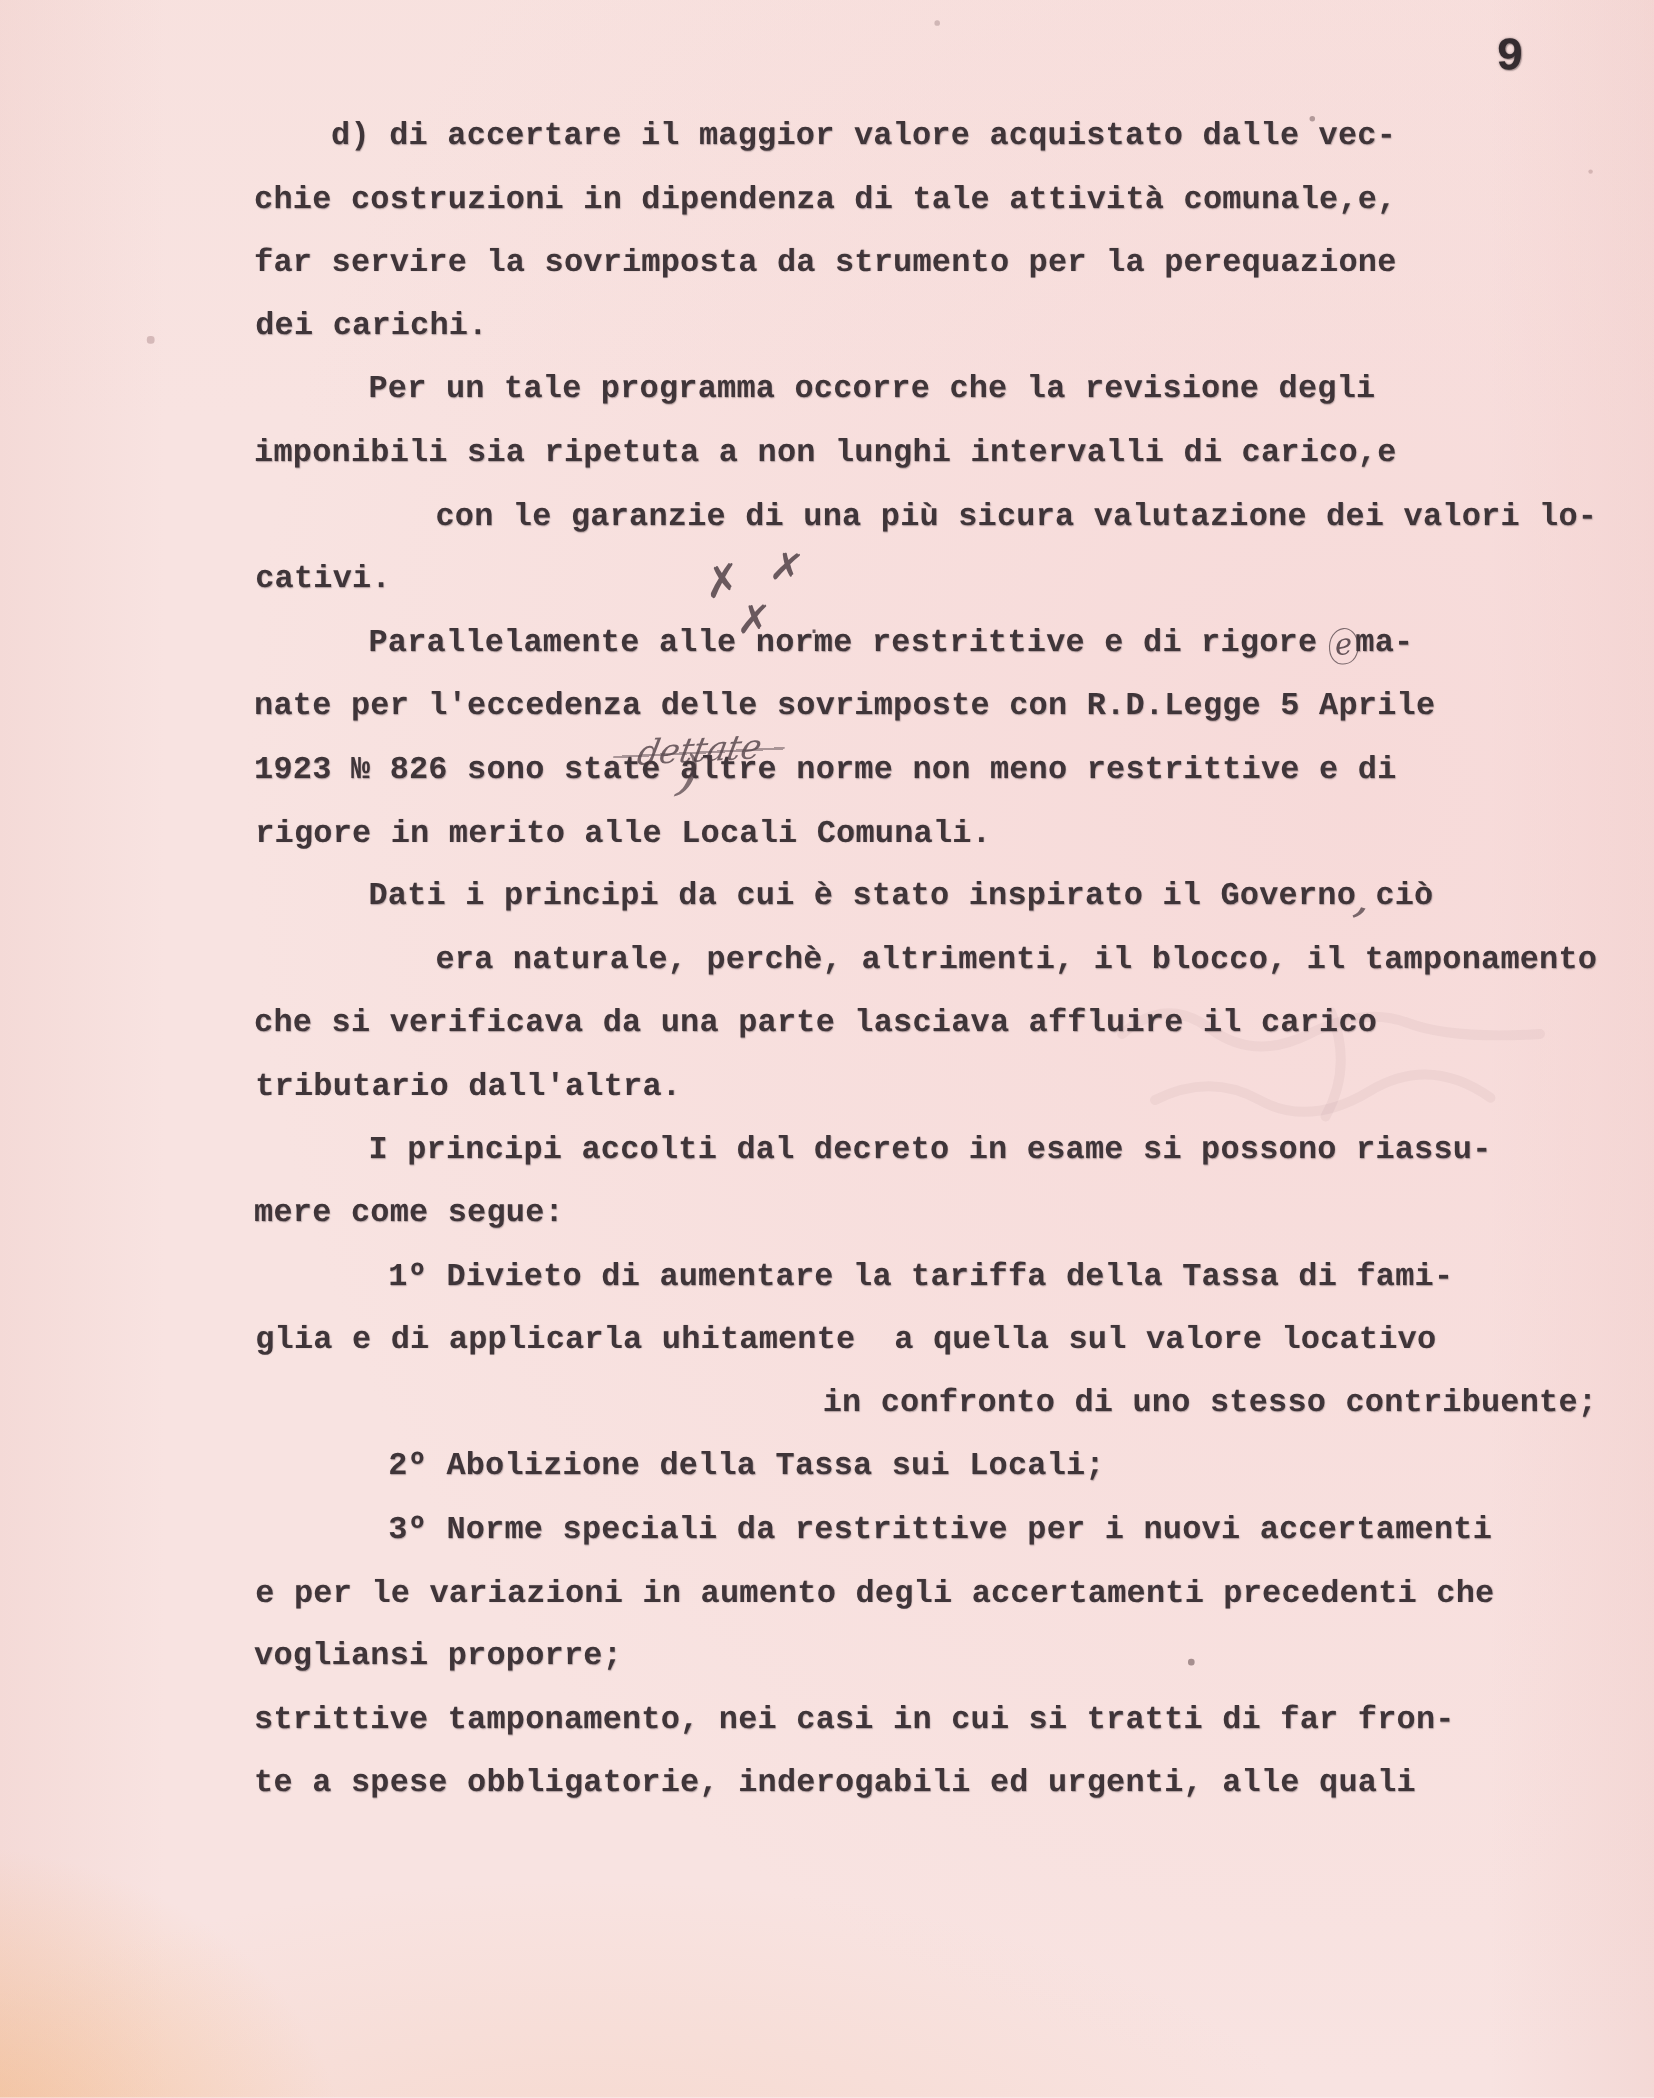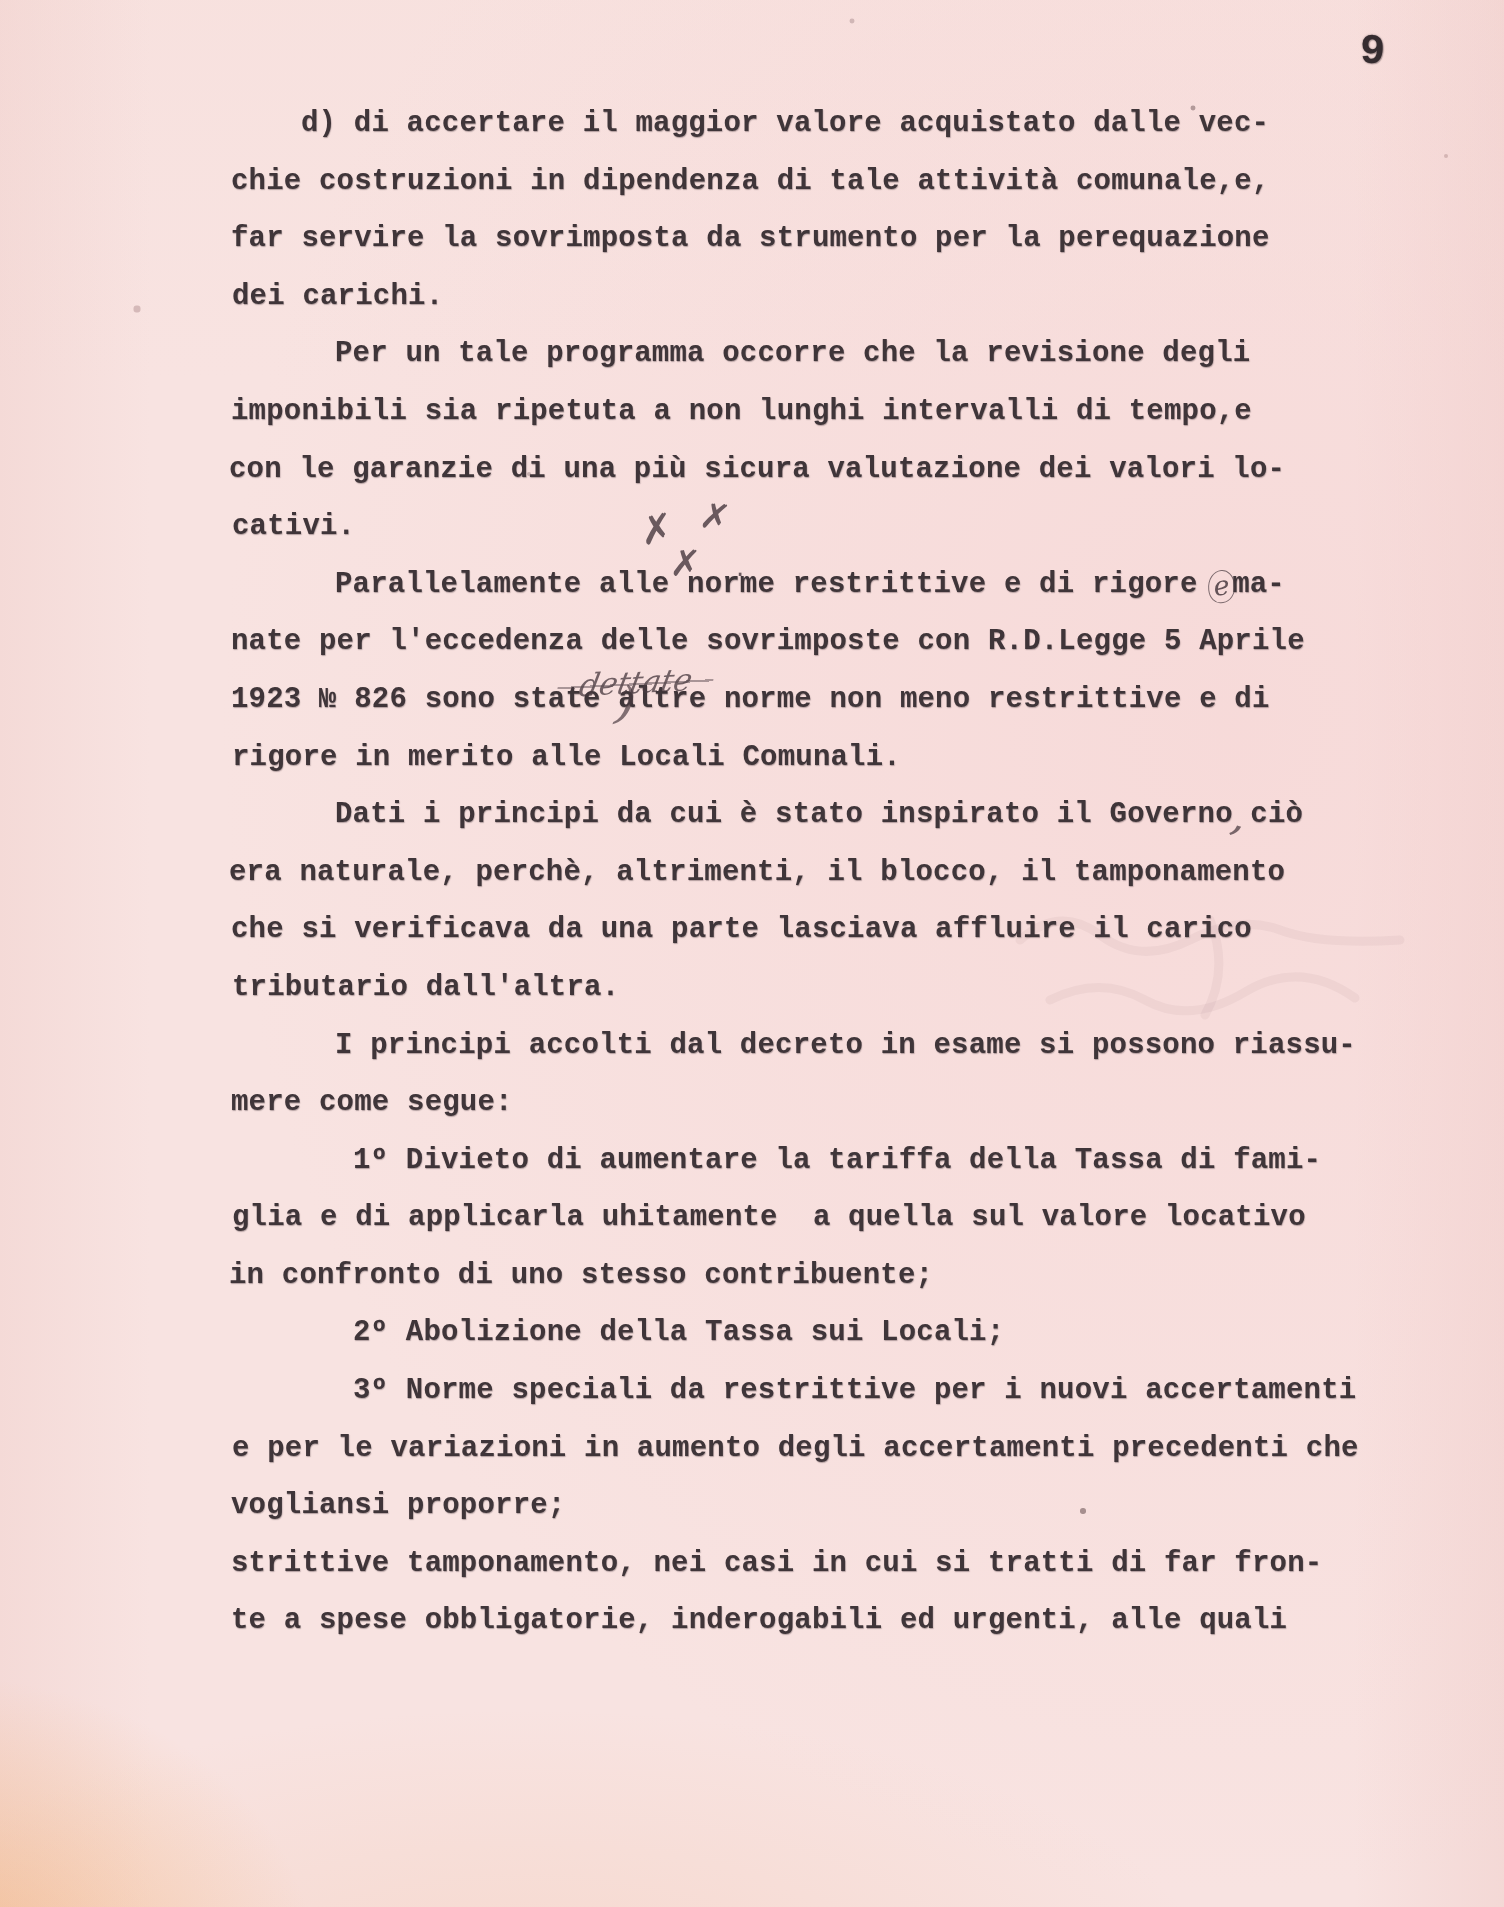--- a/index.html
+++ b/index.html
@@ -20,21 +20,21 @@
   .text-block{
     position:absolute;left:231px;top:95px;right:50px;
   }
   .line{
     height:57.6px;line-height:57.6px;white-space:pre;position:relative;
     font-weight:700;font-size:29px;letter-spacing:0.2px;
     color:#3f3539;
     text-shadow:0.5px 0.8px 1.1px rgba(62,48,52,0.38);
   }
   .line:nth-child(4n){transform:translateX(1px);}
-  .line:nth-child(7n){transform:translateX(-2px);}
+  .line:nth-child(7n){transform:translateX(-2px);text-align:right;}
   .i4{padding-left:70px;}
   .i6{padding-left:104px;}
   .i7{padding-left:122px;}
   .page-number{
     position:absolute;left:1360px;top:28px;
     font-weight:700;font-size:42px;color:#352c30;
     text-shadow:0 0 2px rgba(60,45,50,0.55), 1px 1px 1px rgba(60,45,50,0.3);
     transform:rotate(2deg);
   }
   
@@ -108,21 +108,21 @@
   <span class="hw x-mark x-3">✗</span>
   <span class="hw x-mark x-dot">.</span>
 </div>
 
 <main class="text-block">
   <div class="line i4">d) di accertare il maggior valore acquistato dalle vec-</div>
   <div class="line">chie costruzioni in dipendenza di tale attività comunale,e,</div>
   <div class="line">far servire la sovrimposta da strumento per la perequazione</div>
   <div class="line">dei carichi.</div>
   <div class="line i6">Per un tale programma occorre che la revisione degli</div>
-  <div class="line">imponibili sia ripetuta a non lunghi intervalli di tempo,e</div>
+  <div class="line">imponibili sia ripetuta a non lunghi intervalli di carico,e</div>
   <div class="line">con le garanzie di una più sicura valutazione dei valori lo-</div>
   <div class="line">cativi.</div>
 
   <div class="line i6"><span>Parallelamente alle norme restrittive e di rigore </span><span class="hw circled-e">e</span><span>ma-</span></div>
 
   <div class="line">nate per l'eccedenza delle sovrimposte con R.D.Legge 5 Aprile</div>
 
   <div class="line"><span>1923 № 826 sono state altre norme non meno restrittive e di</span><span class="hw hw-word">dettate</span><span class="hw hw-caret">)</span></div>
 
   <div class="line">rigore in merito alle Locali Comunali.</div>

